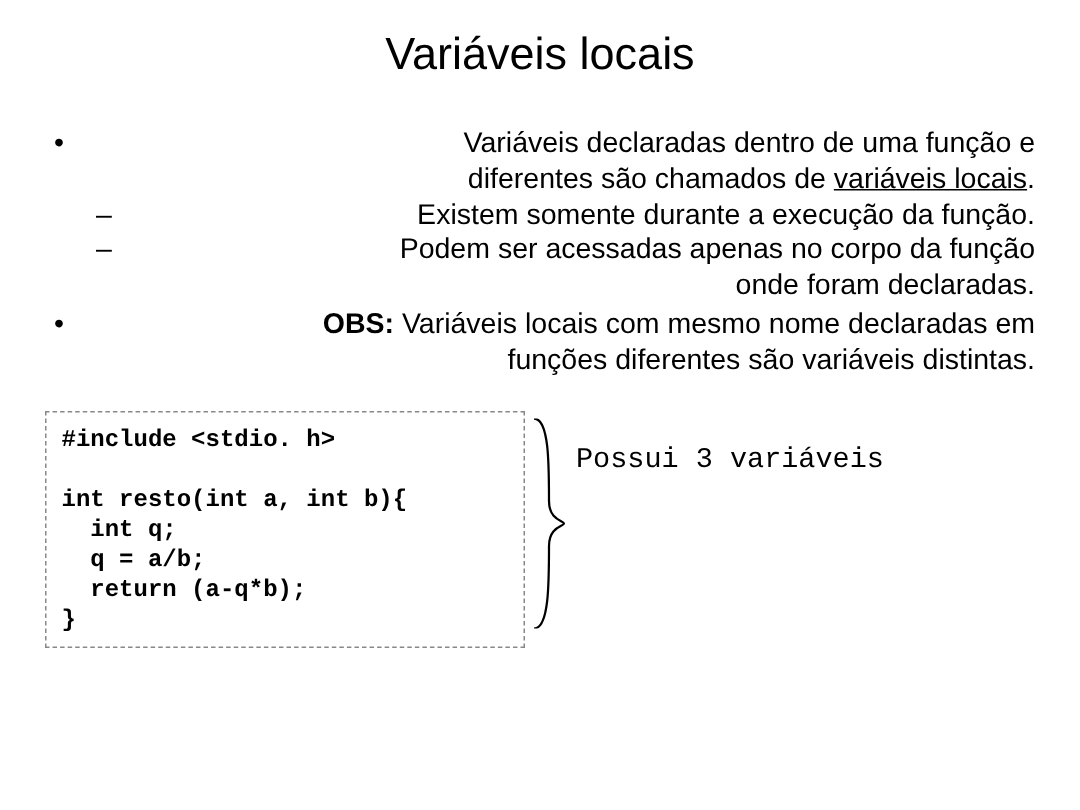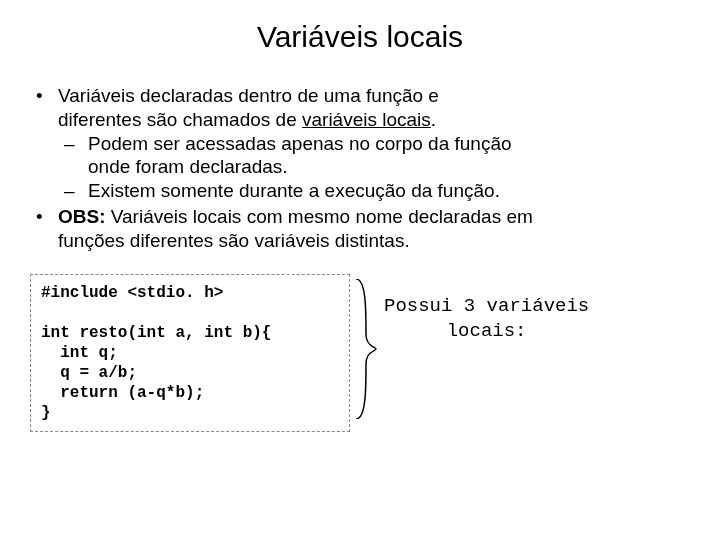--- a/index.html
+++ b/index.html
@@ -22,20 +22,21 @@
     font-size: 19px;
     line-height: 1.25;
   }
   ul.top {
     list-style: none;
     padding-left: 28px;
   }
   ul.top > li {
     position: relative;
     margin-bottom: 2px;
+    text-align: right;
   }
   ul.top > li::before {
     content: "•";
     position: absolute;
     left: -22px;
     top: 0;
   }
   ul.sub {
     list-style: none;
     padding-left: 30px;
@@ -92,25 +93,25 @@
 <body>
 
 <h1 class="title">Variáveis locais</h1>
 
 <div class="content">
   <ul class="top">
     <li>
       <span>Variáveis declaradas dentro de uma função e</span><br>
       <span>diferentes são chamados de </span><span class="under">variáveis locais</span><span>.</span>
       <ul class="sub">
+        <li>Existem somente durante a execução da função.</li>
         <li>
           <span>Podem ser acessadas apenas no corpo da função</span><br>
           <span>onde foram declaradas.</span>
         </li>
-        <li>Existem somente durante a execução da função.</li>
       </ul>
     </li>
     <li>
       <span class="bold">OBS:</span><span> Variáveis locais com mesmo nome declaradas em</span><br>
       <span>funções diferentes são variáveis distintas.</span>
     </li>
   </ul>
 
   <div class="lower">
     <div class="codebox">#include &lt;stdio. h&gt;
@@ -120,17 +121,16 @@
   q = a/b;
   return (a-q*b);
 }</div>
     <div class="brace-wrap">
       <svg class="brace" width="26" height="140" viewBox="0 0 26 140">
         <path d="M 4 0 C 14 0 14 30 14 55 C 14 68 24 68 24 70 C 24 72 14 72 14 85 C 14 110 14 140 4 140" fill="none" stroke="#000" stroke-width="1.5"></path>
       </svg>
     </div>
     <div class="side">
       <div>Possui 3 variáveis</div>
-      <div>locais:</div>
       <div class="gap"></div>
     </div>
   </div>
 </div>
 
 </body></html>

